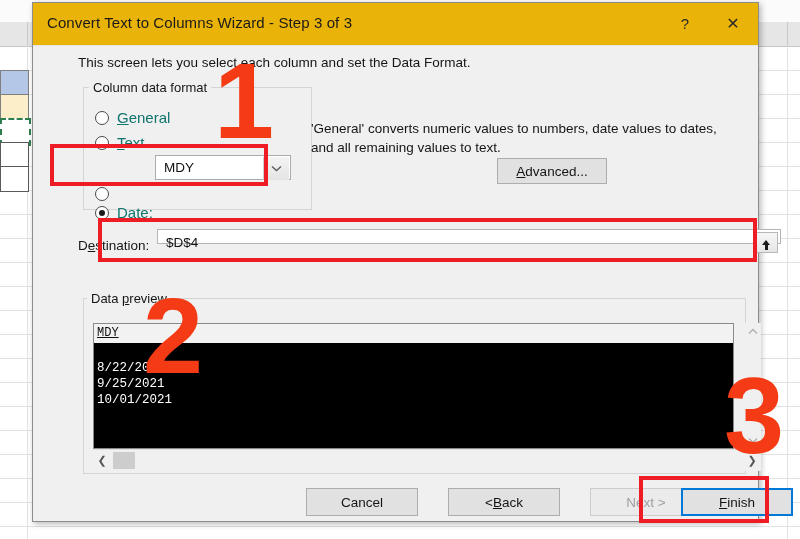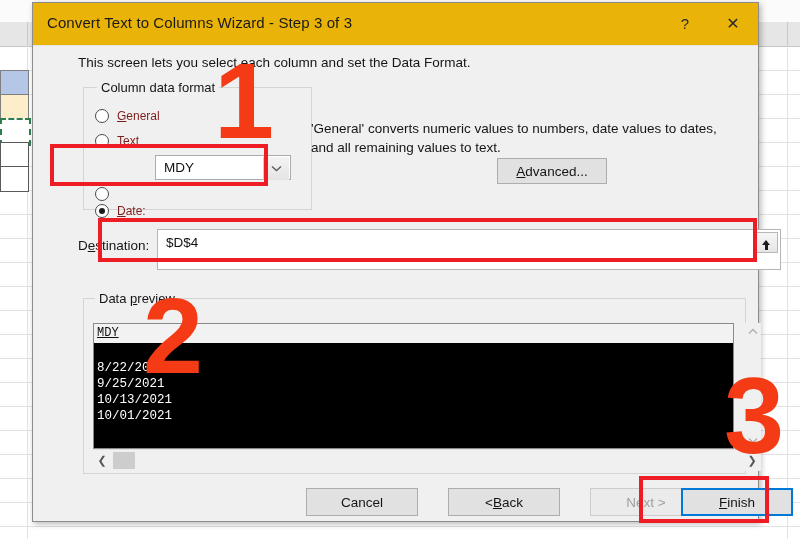--- a/index.html
+++ b/index.html
@@ -90,30 +90,29 @@
     border: 1px solid #d4d4d4;
     background: transparent;
   }
   .group-legend {
     position: absolute;
     background: #f0f0f0;
     padding: 0 4px;
     font-size: 13px;
     color: #151515;
     white-space: nowrap;
-    margin-left: 8px;
   }
 
   .cdf-box  { left: 50px; top: 84px; width: 227px; height: 121px; }
   .cdf-legend { left: 56px; top: 77px; }
 
   .radio-row {
     position: absolute;
-    display: flex; align-items: flex-start;
-    font-size: 12px; color: #7f1d1d;
+    display: flex; align-items: center;
+    font-size: 15px; color: #0f766e;
     white-space: nowrap;
   }
   .radio {
     width: 14px; height: 14px; border-radius: 50%;
     border: 1px solid #4a4a4a; background: #ffffff;
     box-sizing: border-box;
     margin-right: 8px;
     position: relative;
     flex: none;
   }
@@ -162,21 +161,21 @@
   .btn.disabled { color: #a0a0a0; background: #ebebeb; border-color: #cccccc; }
   .btn-advanced { position: absolute; left: 464px; top: 155px; width: 110px; height: 26px; }
 
   
   .dest-label {
     position: absolute; left: 45px; top: 235px;
     font-size: 13.5px; color: #151515;
   }
   .dest-input {
     position: absolute; left: 124px; top: 226px;
-    width: 624px; height: 41px;
+    width: 624px; height: 15px;
     background: #ffffff; border: 1px solid #b5b5b5;
     box-sizing: border-box;
   }
   .dest-value {
     position: absolute; left: 8px; top: 5px;
     font-size: 13.5px; color: #111;
   }
   .dest-picker {
     position: absolute; right: 2px; top: 2px;
     width: 24px; height: 21px;
@@ -395,21 +394,20 @@
     <div class="groupbox dp-box"></div>
     <div class="group-legend dp-legend"><span>Data </span><span class="acc">p</span><span>review</span></div>
 
     <div class="preview-area">
       <div class="preview-header">
         <span class="colname">MDY</span>
       </div>
       <div class="preview-rows">
         <div>8/22/2021</div>
         <div>9/25/2021</div>
-        <div>10/13/2021</div>
         <div>10/01/2021</div>
       </div>
     </div>
 
     <div class="vscroll">
       <span class="sb-arrow top">
         <svg width="10" height="7" viewBox="0 0 10 7">
             <path d="M1 5.5 L5 1.5 L9 5.5" fill="none" stroke="#b0b0b0" stroke-width="1.3"></path>
           </svg>
       </span>

